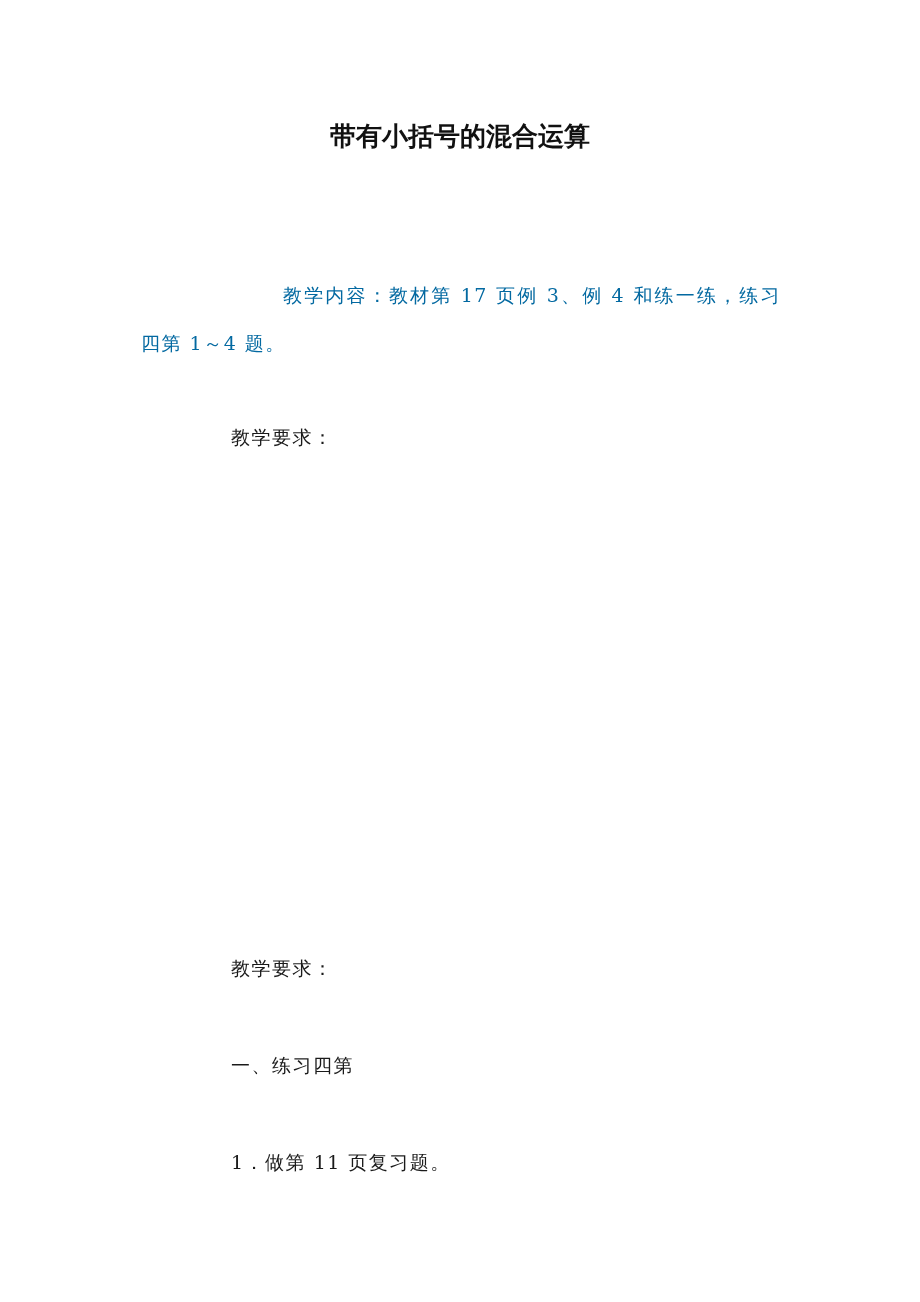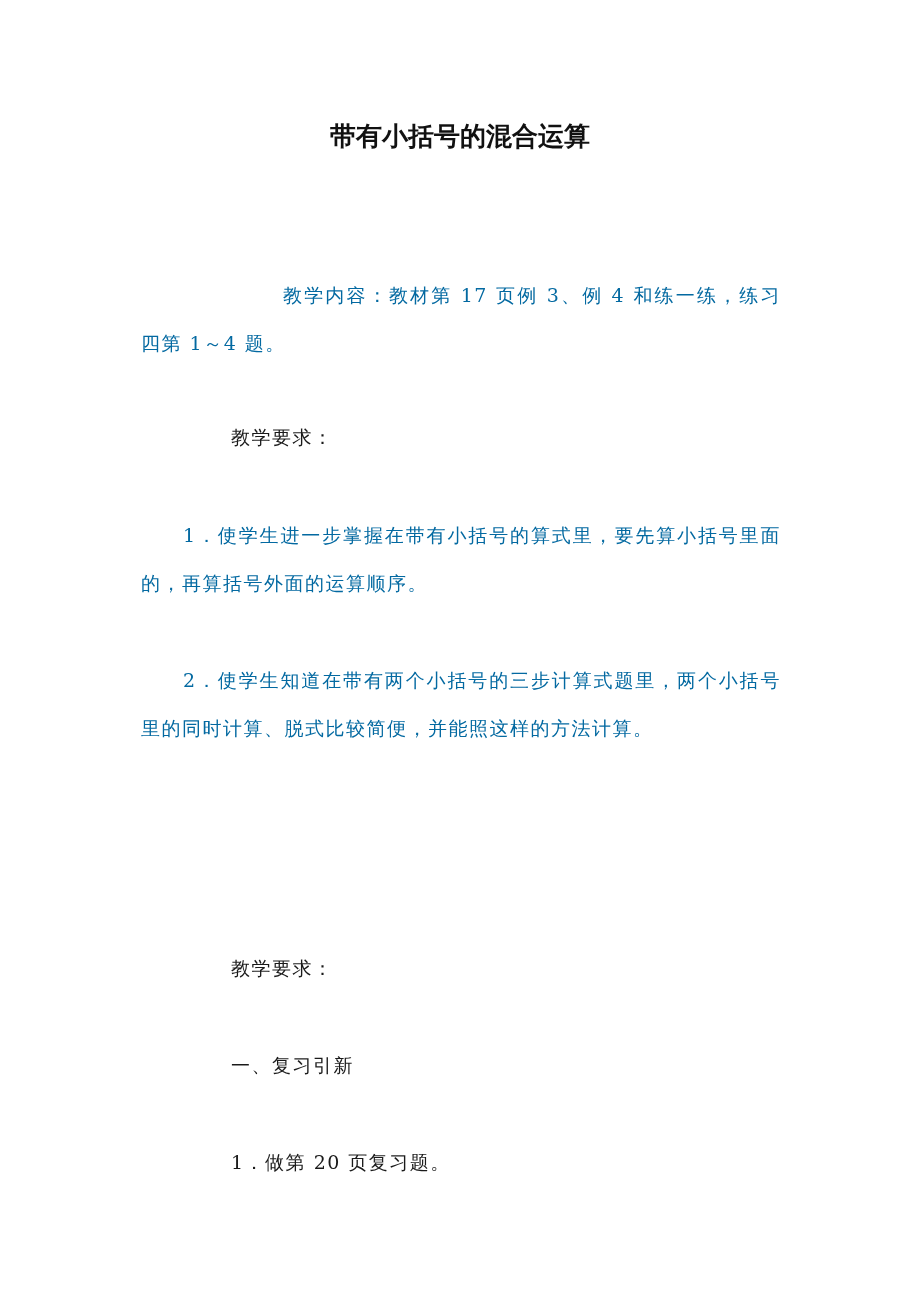--- a/index.html
+++ b/index.html
@@ -58,23 +58,21 @@
 </head>
 <body>
 
 <div class="page">
   <div class="title">带有小括号的混合运算</div>
 
   <div class="para indent-big" style="top:271px;">教学内容：教材第 17 页例 3、例 4 和练一练，练习四第 1～4 题。</div>
 
   <div class="single" style="top:422px;">教学要求：</div>
 
-  <div class="para indent" style="top:511px;">1．使学生进一步掌握在带有小括号的算式里，要先算小括号里面的，再算括号外面的运算顺序。</div>
 
-  <div class="para indent" style="top:656px;">2．使学生知道在带有两个小括号的三步计算式题里，两个小括号里的同时计算、脱式比较简便，并能照这样的方法计算。</div>
 
 
   <div class="single" style="top:953px;">教学要求：</div>
 
-  <div class="single" style="top:1050px;">一、复习引新</div>
+  <div class="single" style="top:1050px;">一、练习四第</div>
 
-  <div class="single" style="top:1147px;">1．做第 20 页复习题。</div>
+  <div class="single" style="top:1147px;">1．做第 11 页复习题。</div>
 </div>
 
 </body></html>

